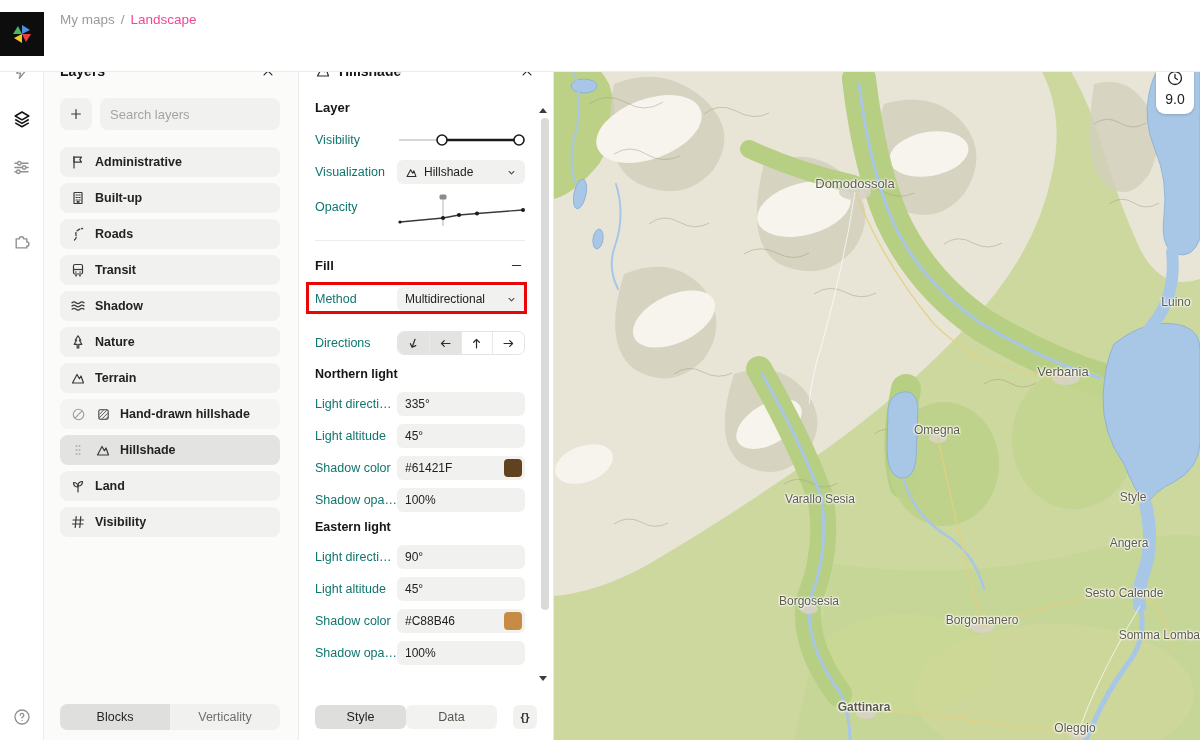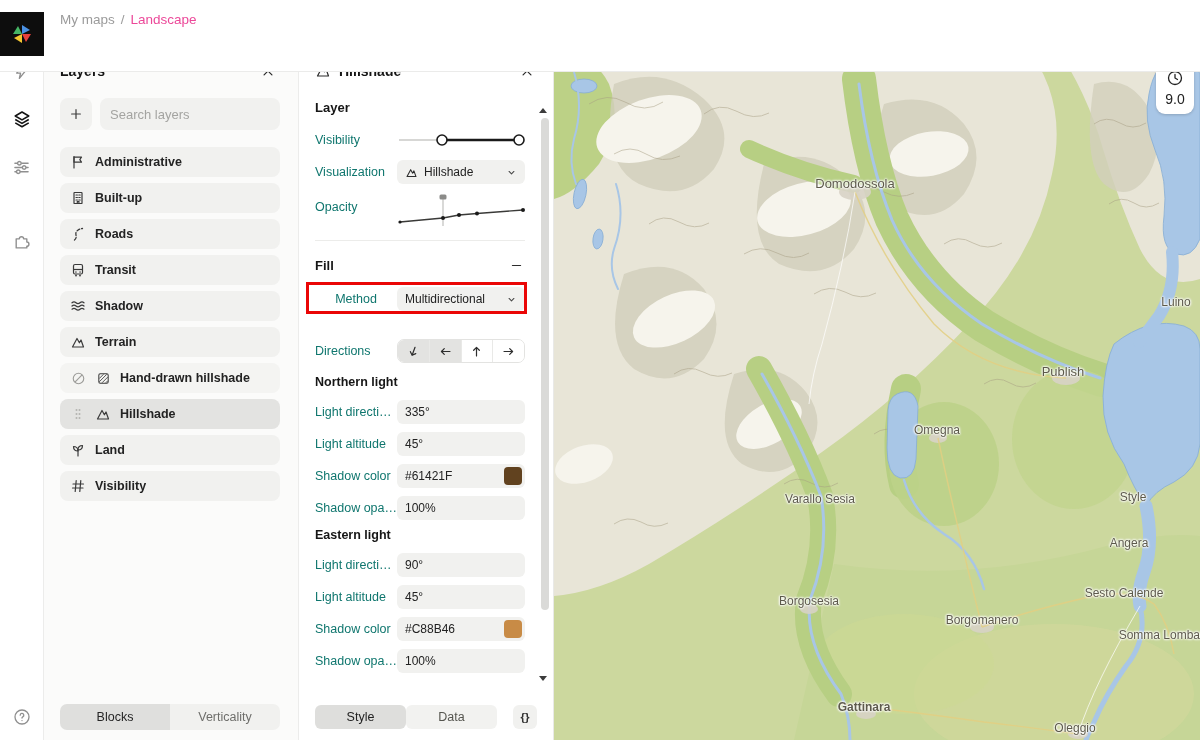--- a/index.html
+++ b/index.html
@@ -229,20 +229,28 @@
           <path d="M2 4.8c1.2-1.1 2.8-1.1 4 0s2.8 1.1 4 0 2.8-1.1 4 0"></path>
           <path d="M2 8c1.2-1.1 2.8-1.1 4 0s2.8 1.1 4 0 2.8-1.1 4 0"></path>
           <path d="M2 11.2c1.2-1.1 2.8-1.1 4 0s2.8 1.1 4 0 2.8-1.1 4 0"></path>
         </svg>
       </span>
     <span class="lrow-label">Shadow</span>
   </div>
   <div class="lrow">
     <span class="icon">
         <svg width="16" height="16" viewBox="0 0 16 16" fill="none" stroke="currentColor" stroke-width="1.2" stroke-linejoin="round">
+          <path d="M8 1.8 5.2 6.2h1.4L4.2 10.3h3V14h1.6v-3.7h3L9.4 6.2h1.4z"></path>
+        </svg>
+      </span>
+    <span class="lrow-label">Nature</span>
+  </div>
+  <div class="lrow">
+    <span class="icon">
+        <svg width="16" height="16" viewBox="0 0 16 16" fill="none" stroke="currentColor" stroke-width="1.2" stroke-linejoin="round">
           <path d="M2.5 13 7 4.5l2.4 4.3L11 6l2.5 7z"></path>
         </svg>
       </span>
     <span class="lrow-label">Terrain</span>
   </div>
   <div class="lrow hiddenrow">
     <span class="icon dim">
         <svg width="15" height="15" viewBox="0 0 16 16" fill="none" stroke="currentColor" stroke-width="1.2">
           <circle cx="8" cy="8" r="5.6"></circle>
           <path d="M4.2 11.8 11.8 4.2"></path>
@@ -367,21 +375,21 @@
     <span class="fill-title">Fill</span>
     <span class="minus-btn">
       <svg width="13" height="13" viewBox="0 0 16 16" stroke="currentColor" stroke-width="1.5" stroke-linecap="round">
           <path d="M3 8h10"></path>
         </svg>
     </span>
   </div>
 
   <div class="method-wrap">
     <div class="annotation" style="border-color: rgb(234, 6, 6);"></div>
-    <div class="srow" style="margin-bottom:28px;text-align:center;">
+    <div class="srow" style="margin-bottom:20px;">
       <span class="srow-label">Method</span>
       <div class="sctrl field dropdown">
         <span>Multidirectional</span>
         <span class="chev icon">
             <svg width="11" height="11" viewBox="0 0 16 16" fill="none" stroke="currentColor" stroke-width="1.6" stroke-linecap="round" stroke-linejoin="round">
               <path d="M4.5 6.5 8 10l3.5-3.5"></path>
             </svg>
           </span>
       </div>
     </div>
@@ -570,21 +578,21 @@
       <path d="M384,394 Q400,470 428,583"></path>
     </g>
     <g stroke="#ffffff" stroke-width="1" fill="none" opacity="0.7">
       <path d="M301,148 Q290,220 268,300 Q258,330 255,360"></path>
       <path d="M524,690 Q540,640 586,562"></path>
     </g>
   </svg>
 
   <span class="map-label big" style="left:301px; top:139px;">Domodossola</span>
   <span class="map-label" style="left:622px; top:258px;">Luino</span>
-  <span class="map-label big" style="left:509px; top:327px;">Publish</span>
+  <span class="map-label big" style="left:509px; top:327px;">Verbania</span>
   <span class="map-label" style="left:383px; top:386px;">Omegna</span>
   <span class="map-label" style="left:579px; top:453px;">Style</span>
   <span class="map-label" style="left:266px; top:455px;">Varallo Sesia</span>
   <span class="map-label" style="left:575px; top:499px;">Angera</span>
   <span class="map-label" style="left:570px; top:549px;">Sesto Calende</span>
   <span class="map-label" style="left:255px; top:557px;">Borgosesia</span>
   <span class="map-label" style="left:428px; top:576px;">Borgomanero</span>
   <span class="map-label" style="left:614px; top:591px;">Somma Lombardo</span>
   <span class="map-label" style="left:310px; top:663px;font-weight:bold;">Gattinara</span>
   <span class="map-label" style="left:521px; top:684px;">Oleggio</span>

